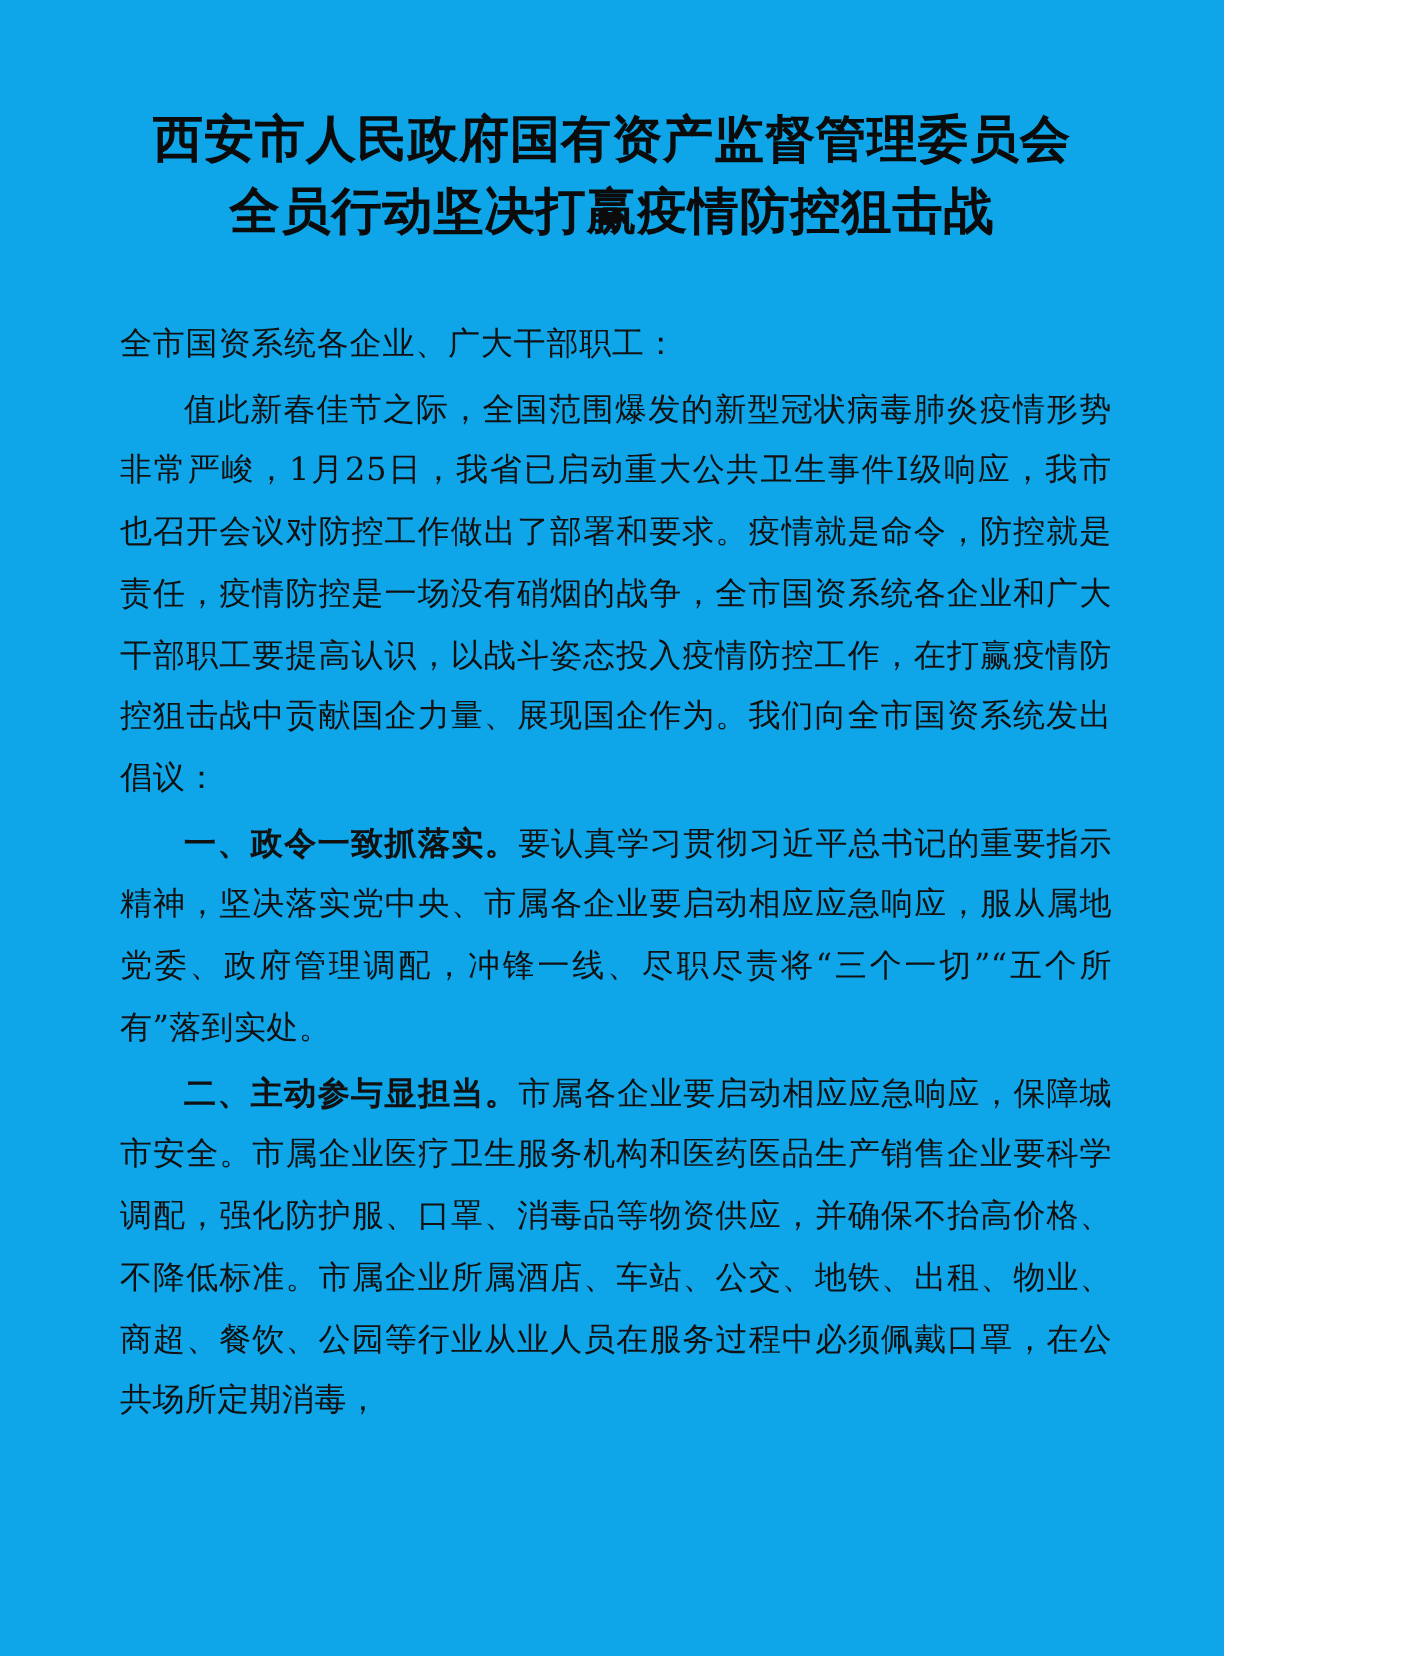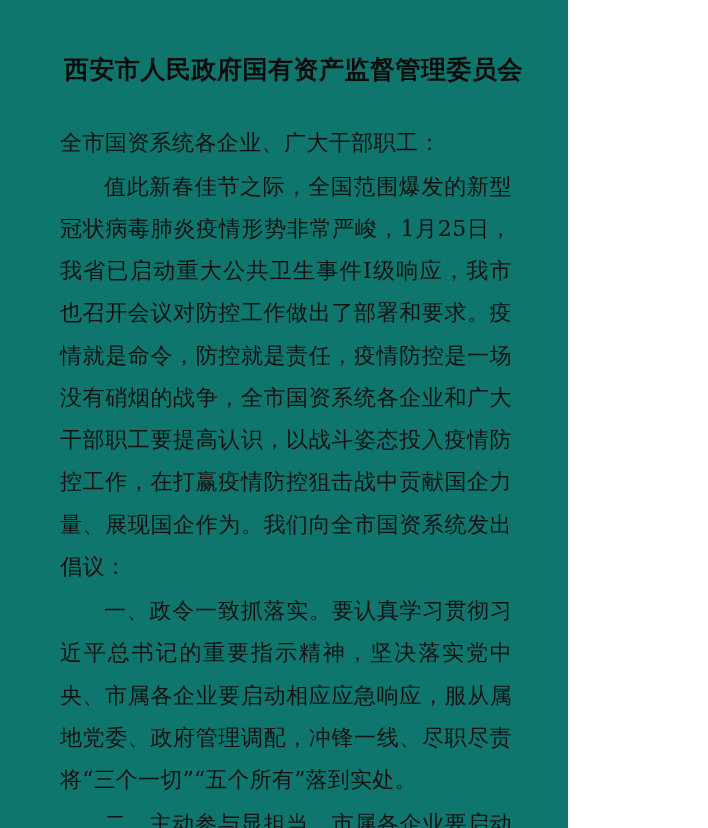--- a/index.html
+++ b/index.html
@@ -9,23 +9,23 @@
   }
   body {
     width: 708px;
     height: 828px;
     overflow: hidden;
     font-family: "DejaVu Serif", "Liberation Serif", serif;
     color: #101010;
   }
   .page {
     position: relative;
-    width: 568px;
+    width: 612px;
     height: 828px;
-    background: #0f766e;
+    background: #0ea5e9;
     box-sizing: border-box;
     padding: 0;
   }
   .doc-title {
     margin: 0;
     padding: 52px 64px 0 64px;
     text-align: center;
     font-weight: bold;
     font-size: 25px;
     line-height: 1.42;
@@ -37,47 +37,48 @@
     white-space: nowrap;
   }
   .doc-title .line3 {
     letter-spacing: 3px;
   }
   .body-block {
     padding: 34px 56px 0 60px;
   }
   p.para {
     margin: 0 0 2px 0;
-    font-size: 22px;
+    font-size: 16px;
     line-height: 1.92;
     text-align: justify;
     text-justify: inter-ideograph;
     letter-spacing: 0.4px;
     color: #111;
   }
   p.indent {
     text-indent: 2em;
   }
   .salutation {
     text-indent: 0;
   }
   .sec-head {
-    font-weight: normal;
+    font-weight: bold;
   }
   .quoted {
     letter-spacing: 0.2px;
   }
 </style>
 </head>
 <body>
 
 <div class="page">
 
   <h1 class="doc-title">
     <span class="line line1">西安市人民政府国有资产监督管理委员会</span>
+    <span class="line line2">全员行动坚决打赢疫情防控狙击战</span>
   </h1>
 
   <div class="body-block">
 
     <p class="para salutation">全市国资系统各企业、广大干部职工：</p>
 
     <p class="para indent">值此新春佳节之际，全国范围爆发的新型冠状病毒肺炎疫情形势非常严峻，1月25日，我省已启动重大公共卫生事件Ⅰ级响应，我市也召开会议对防控工作做出了部署和要求。疫情就是命令，防控就是责任，疫情防控是一场没有硝烟的战争，全市国资系统各企业和广大干部职工要提高认识，以战斗姿态投入疫情防控工作，在打赢疫情防控狙击战中贡献国企力量、展现国企作为。我们向全市国资系统发出倡议：</p>
 
     <p class="para indent">
       <span class="sec-head">一、政令一致抓落实。</span><span class="quoted">要认真学习贯彻习近平总书记的重要指示精神，坚决落实党中央、市属各企业要启动相应应急响应，服从属地党委、政府管理调配，冲锋一线、尽职尽责将“三个一切”“五个所有”落到实处。</span>

